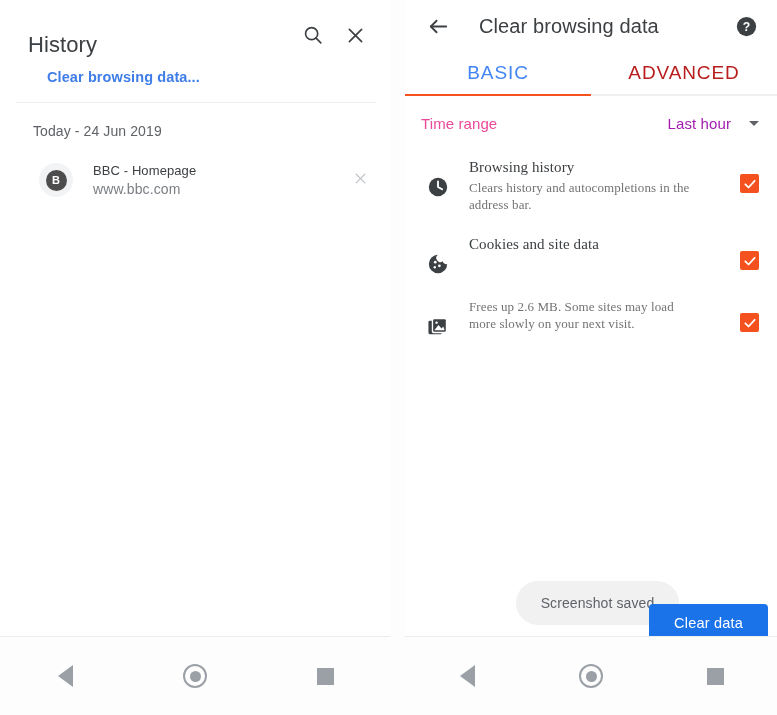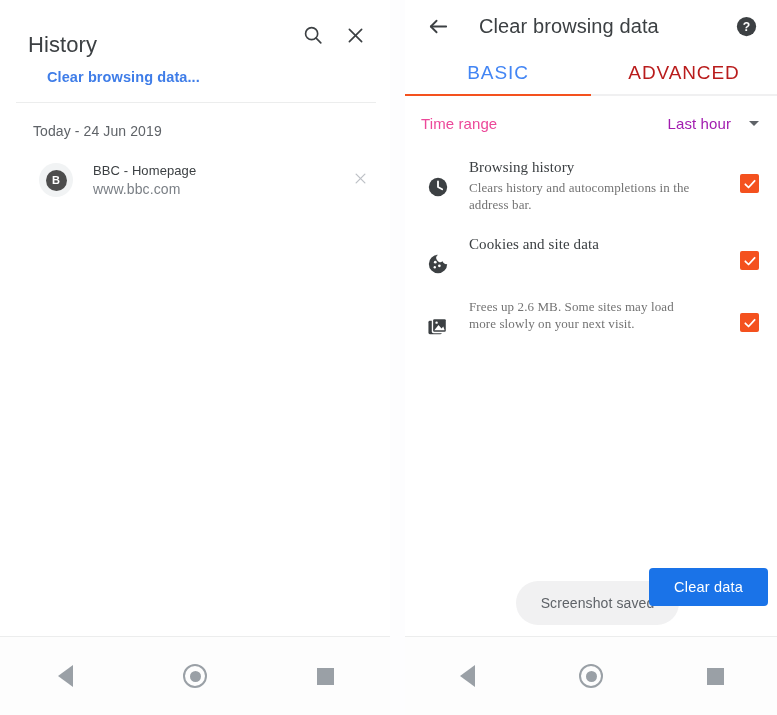--- a/index.html
+++ b/index.html
@@ -263,21 +263,21 @@
     display: flex;
     align-items: center;
     justify-content: center;
     font-size: 14px;
     color: #5f6368;
     letter-spacing: 0.1px;
   }
   .clear-data-btn {
     position: absolute;
     left: 244px;
-    top: 568px;
+    top: 604px;
     width: 119px;
     height: 38px;
     border-radius: 4px;
     background: #1a73e8;
     color: #ffffff;
     font-size: 14.5px;
     display: flex;
     align-items: center;
     justify-content: center;
     letter-spacing: 0.2px;

